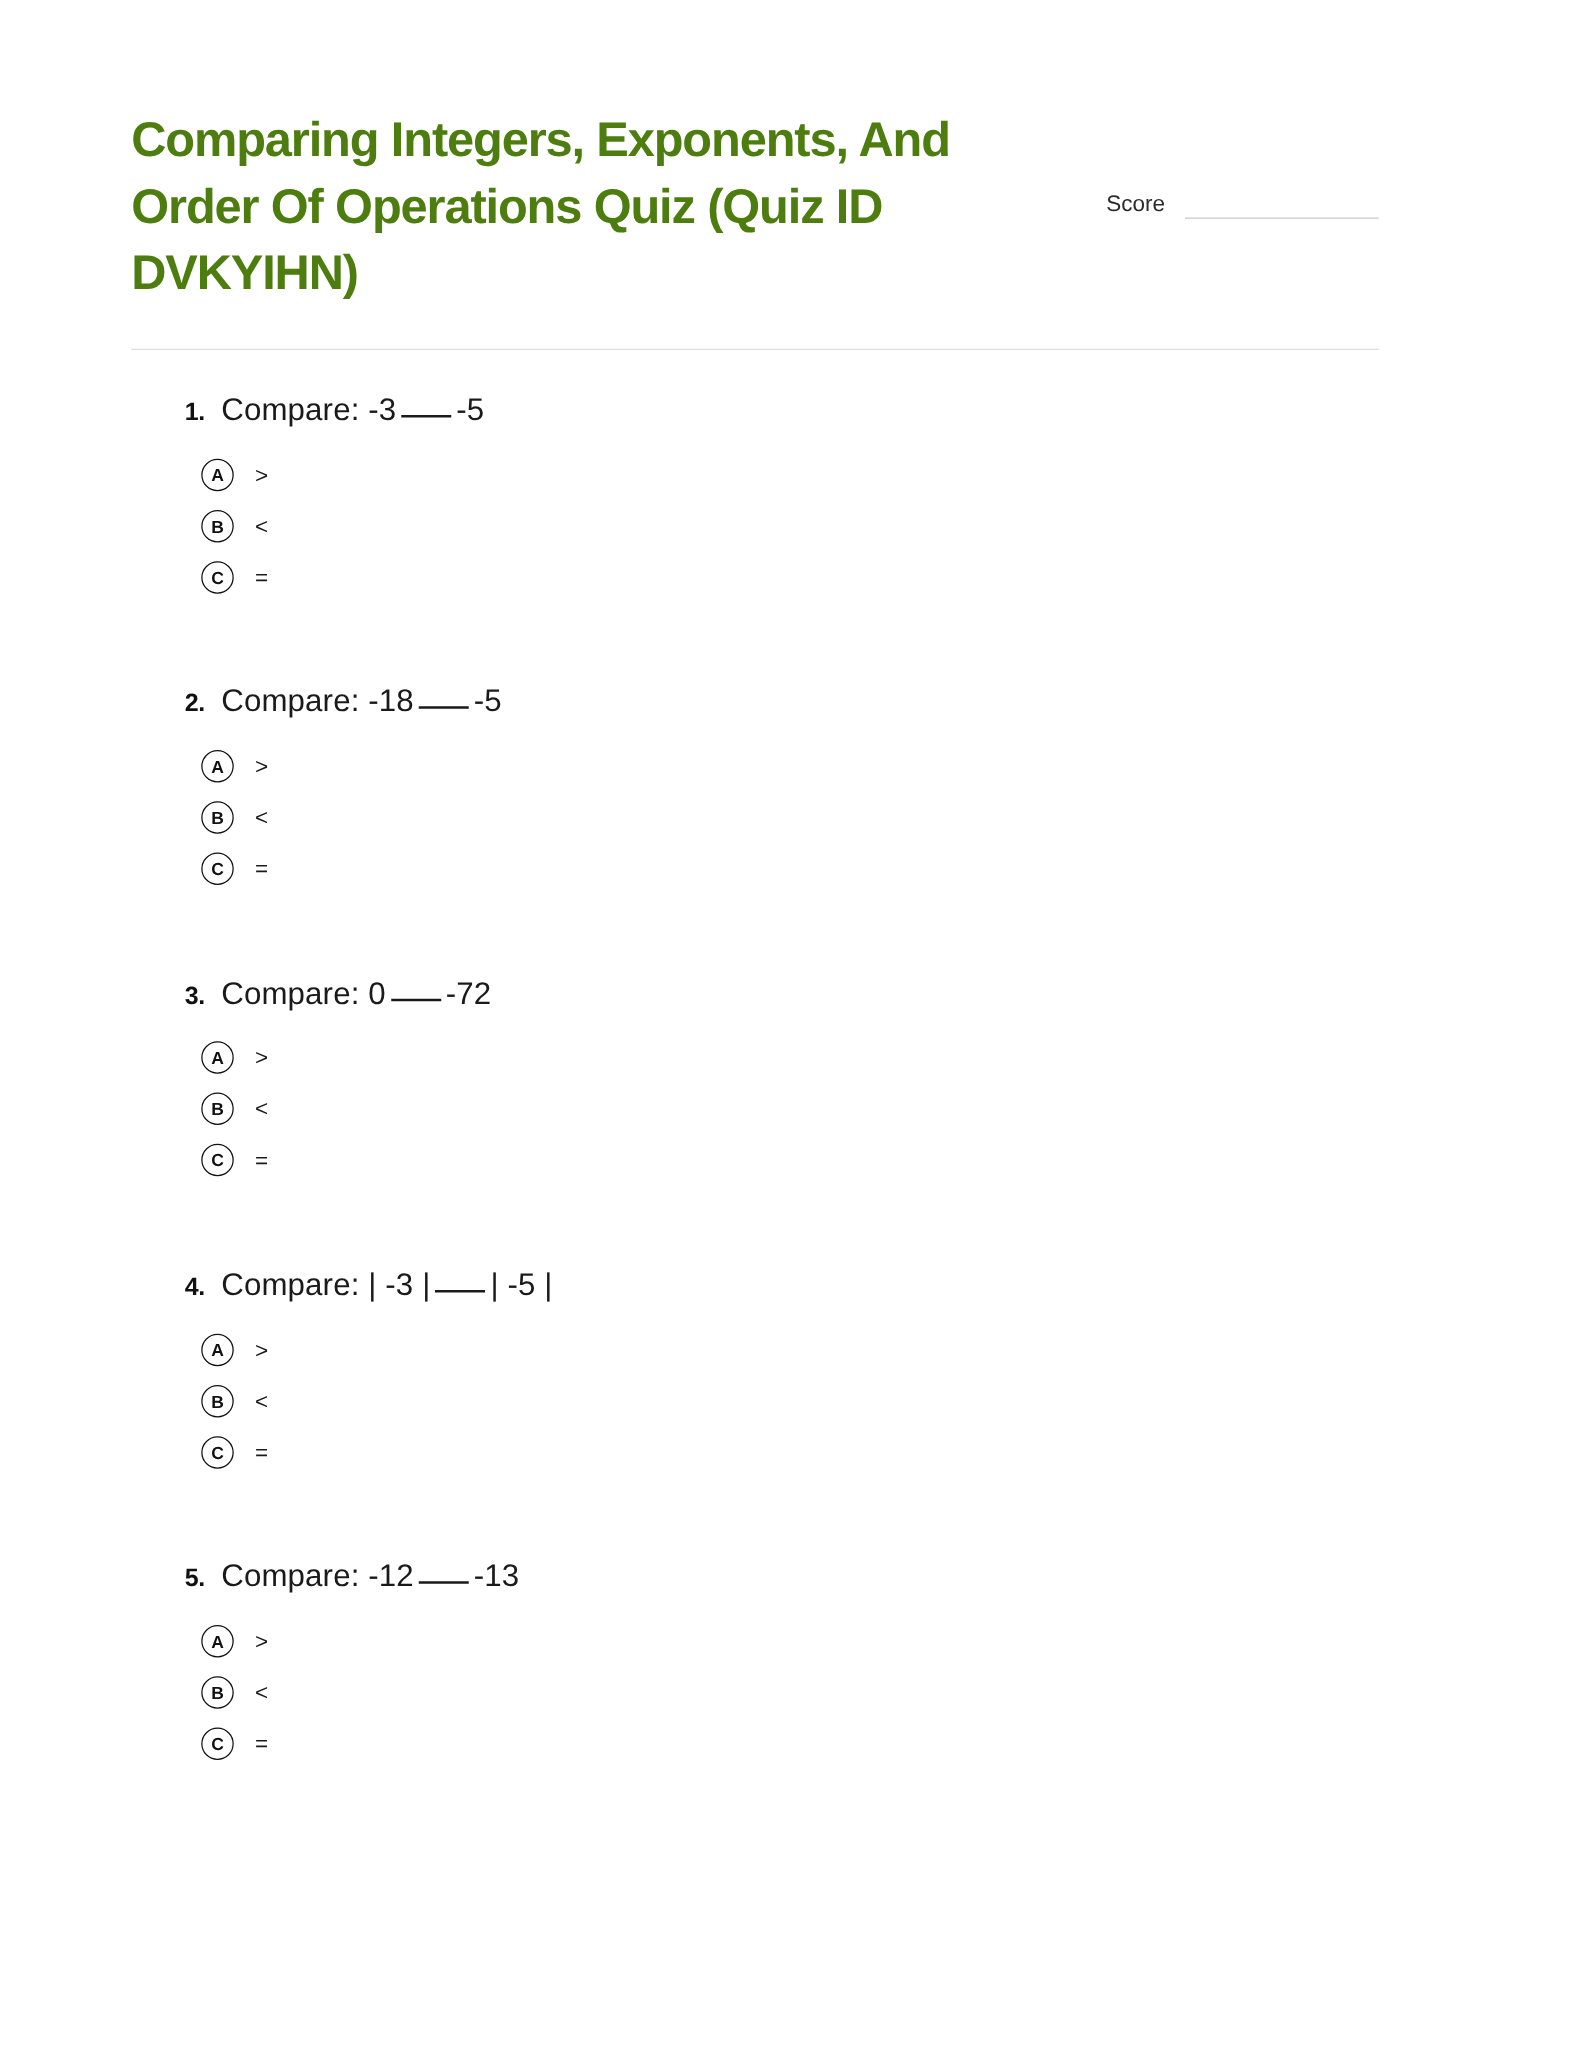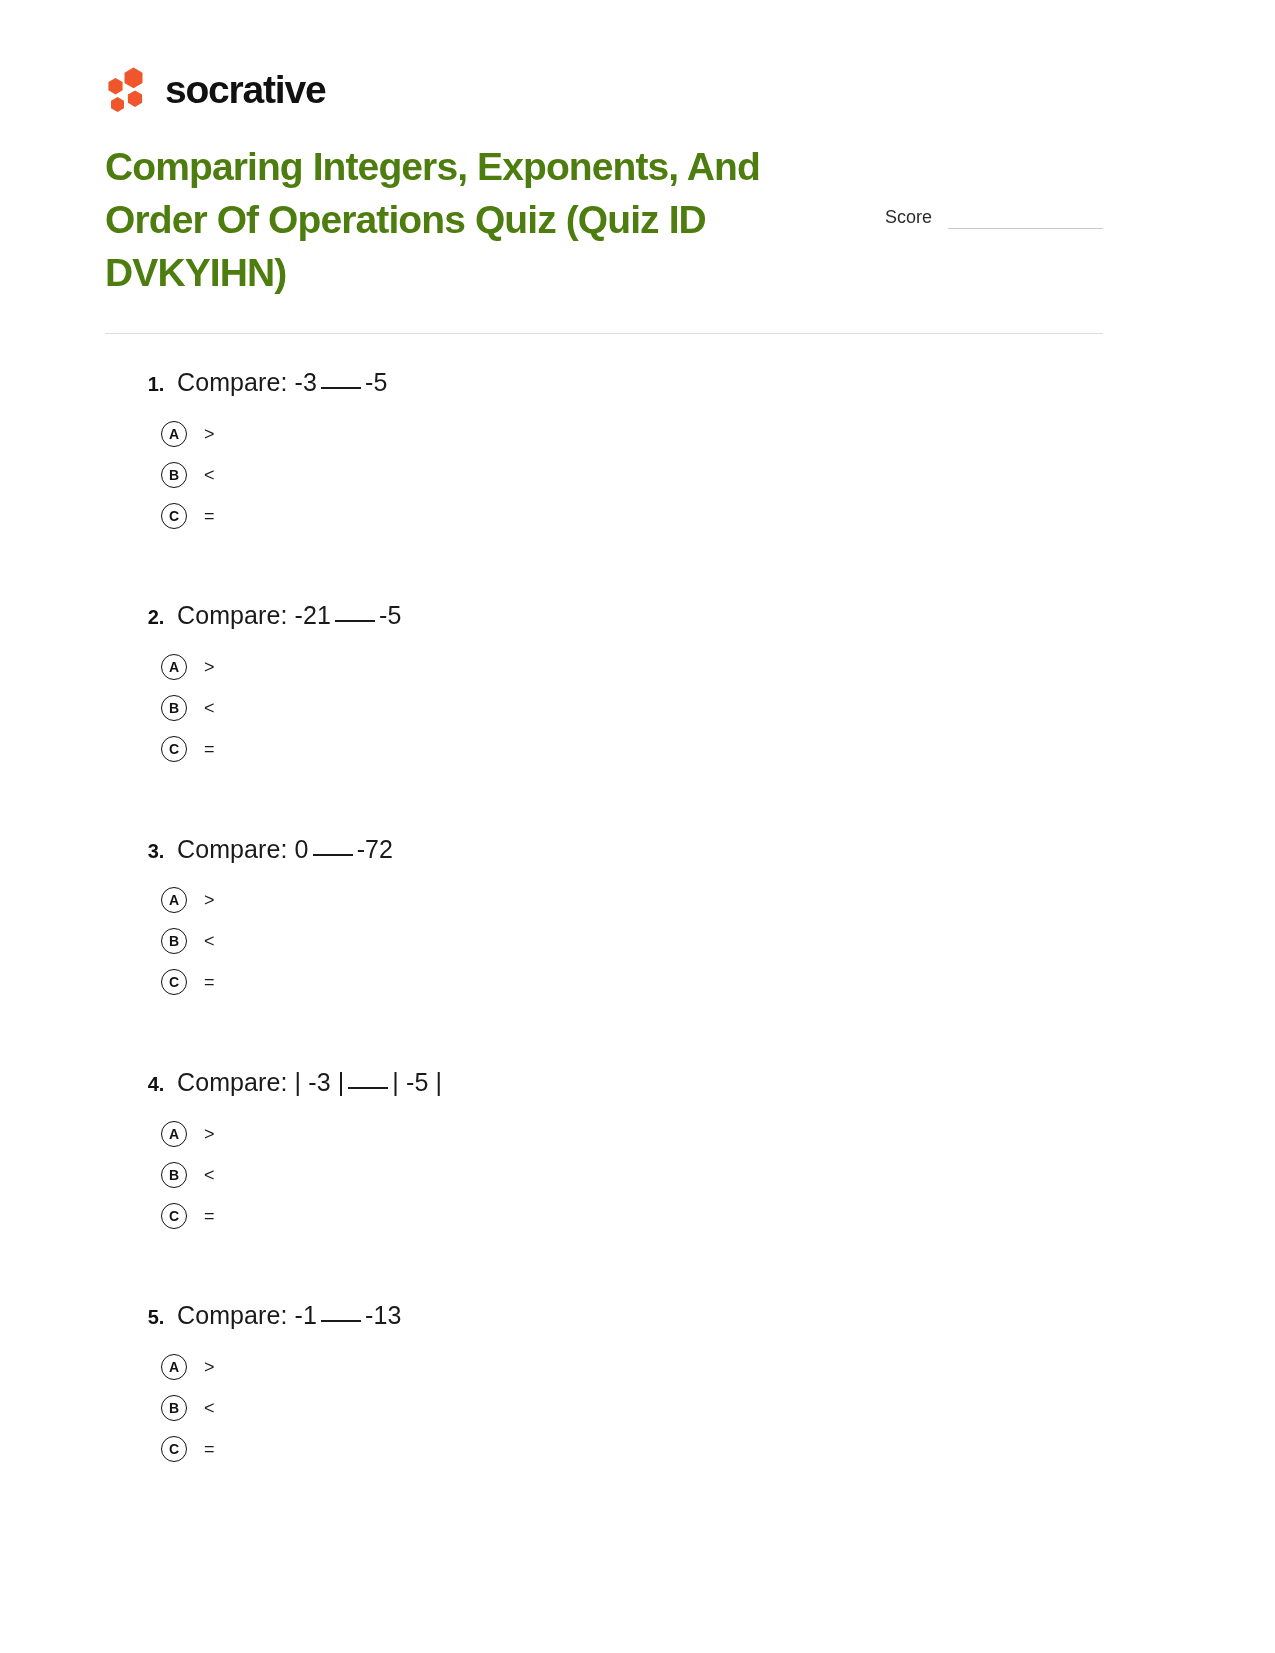--- a/index.html
+++ b/index.html
@@ -188,31 +188,20 @@
     line-height: 1;
   }
 </style>
 </head>
 <body>
 
 <div class="page">
 
   <div class="header">
 
-    <div class="brand">
-      <svg class="brand-mark" viewBox="0 0 46 46">
-        <g fill="#F0562B">
-          <polygon points="28.5,1.5 37.5,6.7 37.5,17.1 28.5,22.3 19.5,17.1 19.5,6.7"></polygon>
-          <polygon points="10.5,12.0 17.6,16.1 17.6,24.3 10.5,28.4 3.4,24.3 3.4,16.1"></polygon>
-          <polygon points="30.0,24.5 37.1,28.6 37.1,36.8 30.0,40.9 22.9,36.8 22.9,28.6"></polygon>
-          <polygon points="12.5,31.0 19.0,34.8 19.0,42.3 12.5,46.0 6.0,42.3 6.0,34.8"></polygon>
-        </g>
-      </svg>
-      <div class="brand-word">socrative</div>
-    </div>
 
 
   </div>
 
   <div class="title-area">
     <h1 class="quiz-title">Comparing Integers, Exponents, And Order Of Operations Quiz (Quiz ID DVKYIHN)</h1>
     <div class="score-holder">
       <span class="score-label">Score</span>
       <span class="score-line"></span>
     </div>
@@ -237,21 +226,21 @@
           </div>
           <div class="choice">
             <div class="bubble">C</div>
             <div class="choice-text">=</div>
           </div>
         </div>
       </div>
       <div class="question">
         <div class="q-head">
           <div class="q-num">2.</div>
-          <div class="q-text"><span>Compare: -21</span><span class="blank"></span><span>-5</span></div>
+          <div class="q-text"><span>Compare: -18</span><span class="blank"></span><span>-5</span></div>
         </div>
         <div class="choices">
           <div class="choice">
             <div class="bubble">A</div>
             <div class="choice-text">&gt;</div>
           </div>
           <div class="choice">
             <div class="bubble">B</div>
             <div class="choice-text">&lt;</div>
           </div>
@@ -297,21 +286,21 @@
           </div>
           <div class="choice">
             <div class="bubble">C</div>
             <div class="choice-text">=</div>
           </div>
         </div>
       </div>
       <div class="question">
         <div class="q-head">
           <div class="q-num">5.</div>
-          <div class="q-text"><span>Compare: -1</span><span class="blank"></span><span>-13</span></div>
+          <div class="q-text"><span>Compare: -12</span><span class="blank"></span><span>-13</span></div>
         </div>
         <div class="choices">
           <div class="choice">
             <div class="bubble">A</div>
             <div class="choice-text">&gt;</div>
           </div>
           <div class="choice">
             <div class="bubble">B</div>
             <div class="choice-text">&lt;</div>
           </div>

